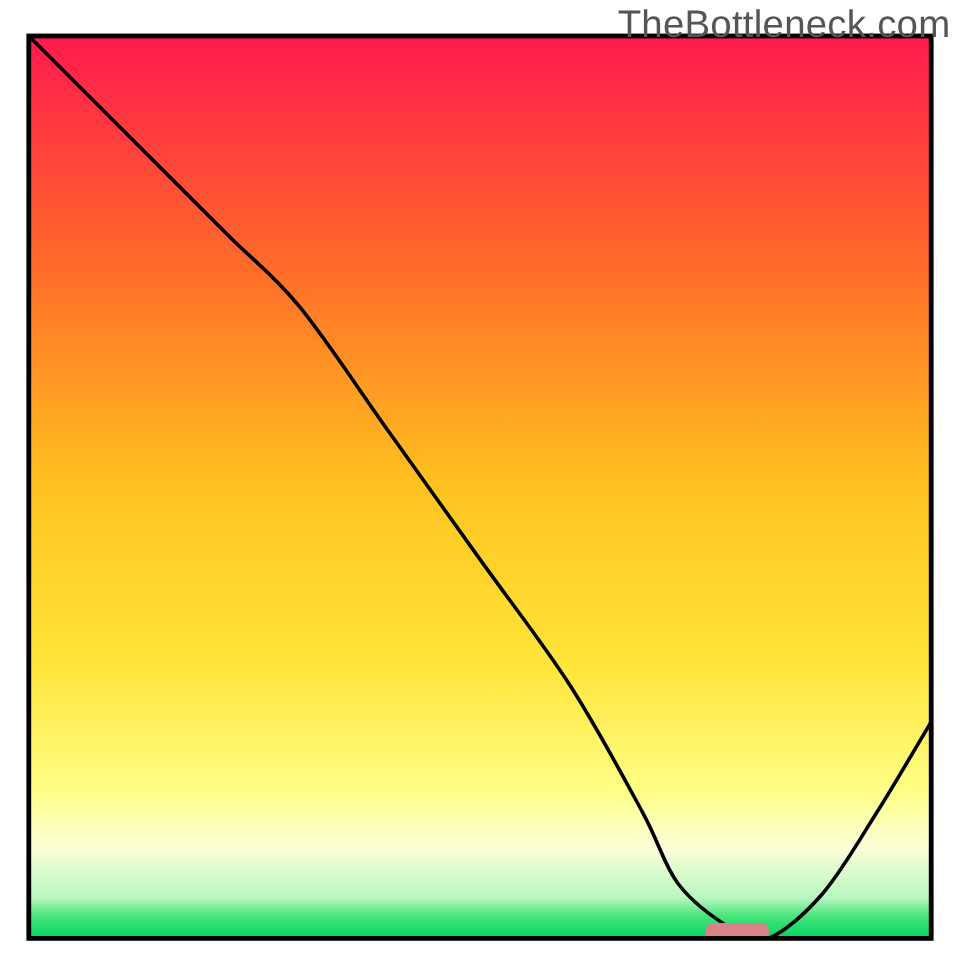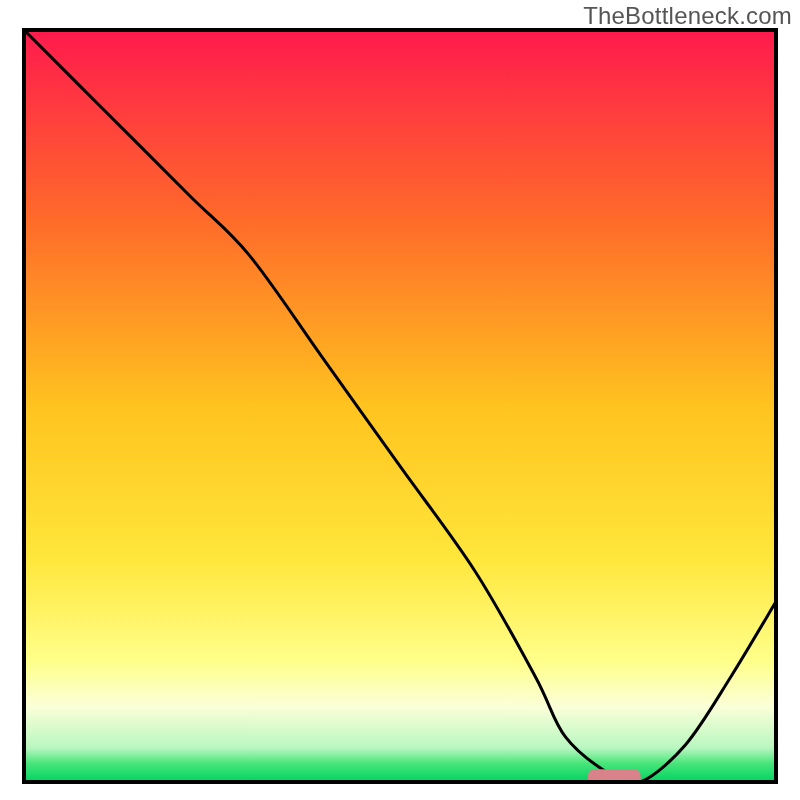--- a/index.html
+++ b/index.html
@@ -13,21 +13,21 @@
   }
   .chart-wrap {
     position: relative;
     width: 800px;
     height: 800px;
   }
   .watermark {
     position: absolute;
     top: 2px;
     right: 8px;
-    font-size: 24px;
+    font-size: 32px;
     font-weight: 400;
     color: #555;
     letter-spacing: 0.2px;
     text-align: right;
   }
   svg {
     display: block;
   }
 </style>
 </head>

